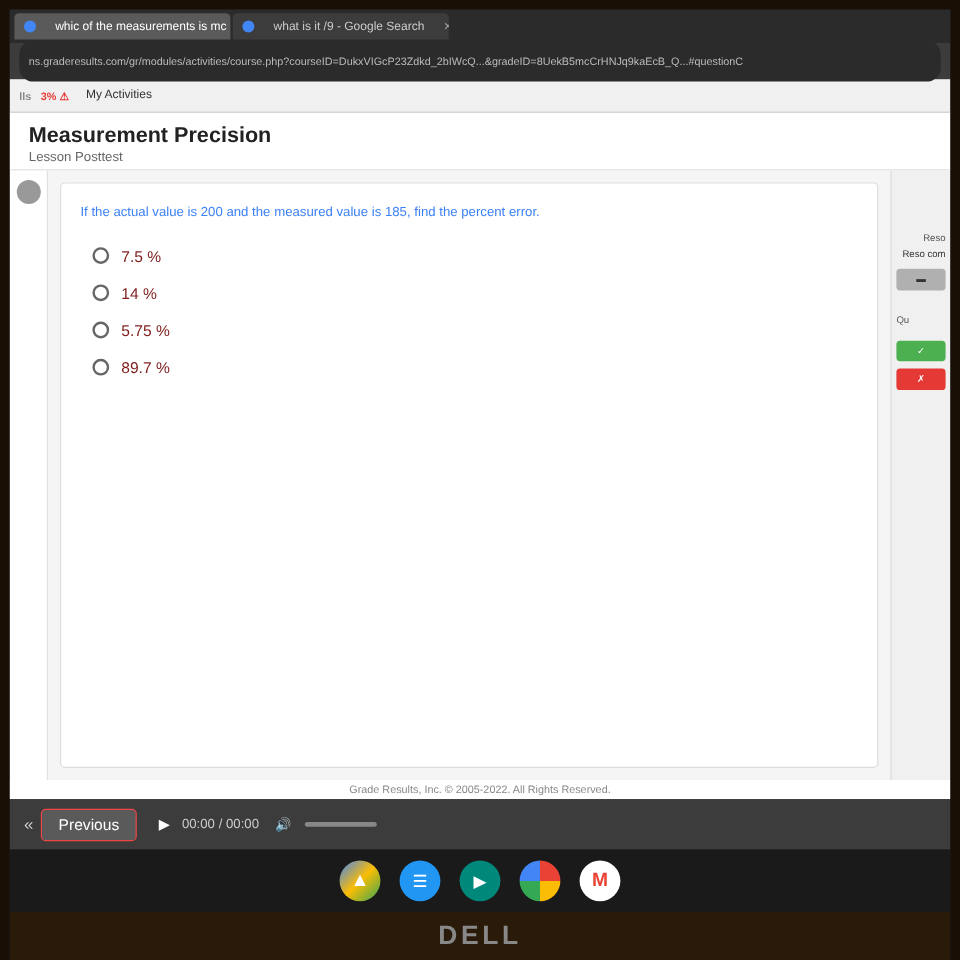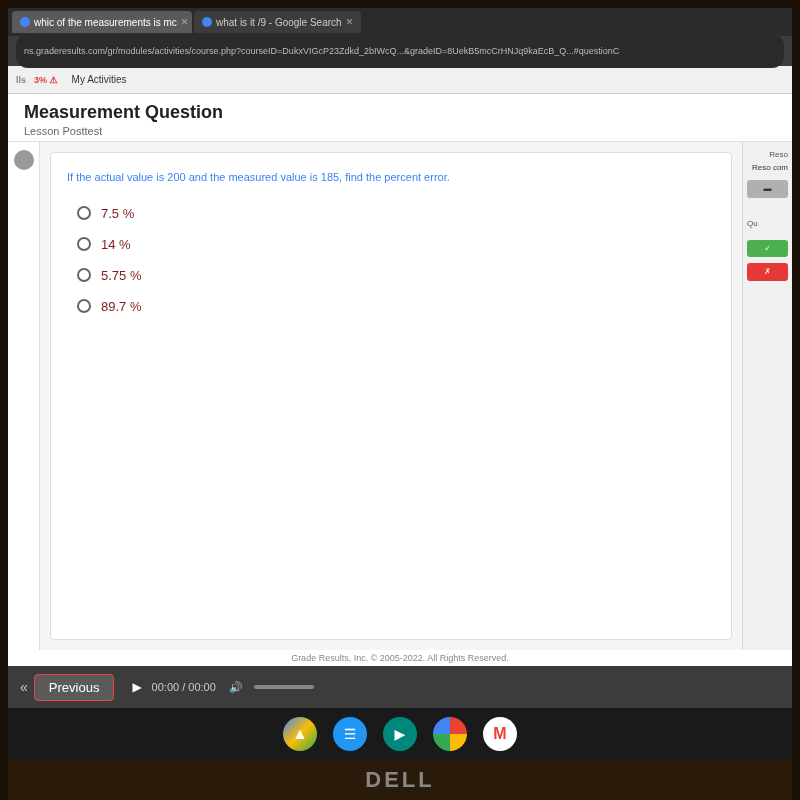--- a/index.html
+++ b/index.html
@@ -50,21 +50,21 @@
 
     .tab {
       display: flex;
       align-items: center;
       height: 22px;
       padding: 0 8px;
       border-radius: 4px 4px 0 0;
       font-size: 10px;
       color: #ccc;
       background: #3c3c3c;
-      gap: 4px;
+      gap: 16px;
       max-width: 180px;
       overflow: hidden;
       white-space: nowrap;
     }
 
     .tab.active {
       background: #5a5a5a;
       color: #fff;
     }
 
@@ -399,20 +399,21 @@
     .res-panel {
       display: flex;
       flex-direction: column;
       gap: 4px;
     }
 
     .res-label {
       font-size: 8px;
       color: #555;
       text-align: right;
+      margin-top: 44px;
     }
 
     .res-combo {
       font-size: 8px;
       color: #333;
       text-align: right;
     }
 
     .qu-label {
       font-size: 8px;
@@ -451,21 +452,21 @@
 
       <div class="toolbar-row">
         <span style="font-size:9px; color:#888; font-weight:bold;">lls</span>
         <span style="font-size:9px; color:#e53935; font-weight:bold;">3% ⚠</span>
         <button class="toolbar-link">My Activities</button>
       </div>
     </div>
 
     <div class="page-content">
       <div class="page-header">
-        <div class="page-title">Measurement Question</div>
+        <div class="page-title">Measurement Precision</div>
         <div class="lesson-label">Lesson Posttest</div>
       </div>
 
       <div class="main-area">
 
         <div class="left-sidebar">
           <div class="sidebar-icon"></div>
         </div>
 
         <div class="question-panel">

